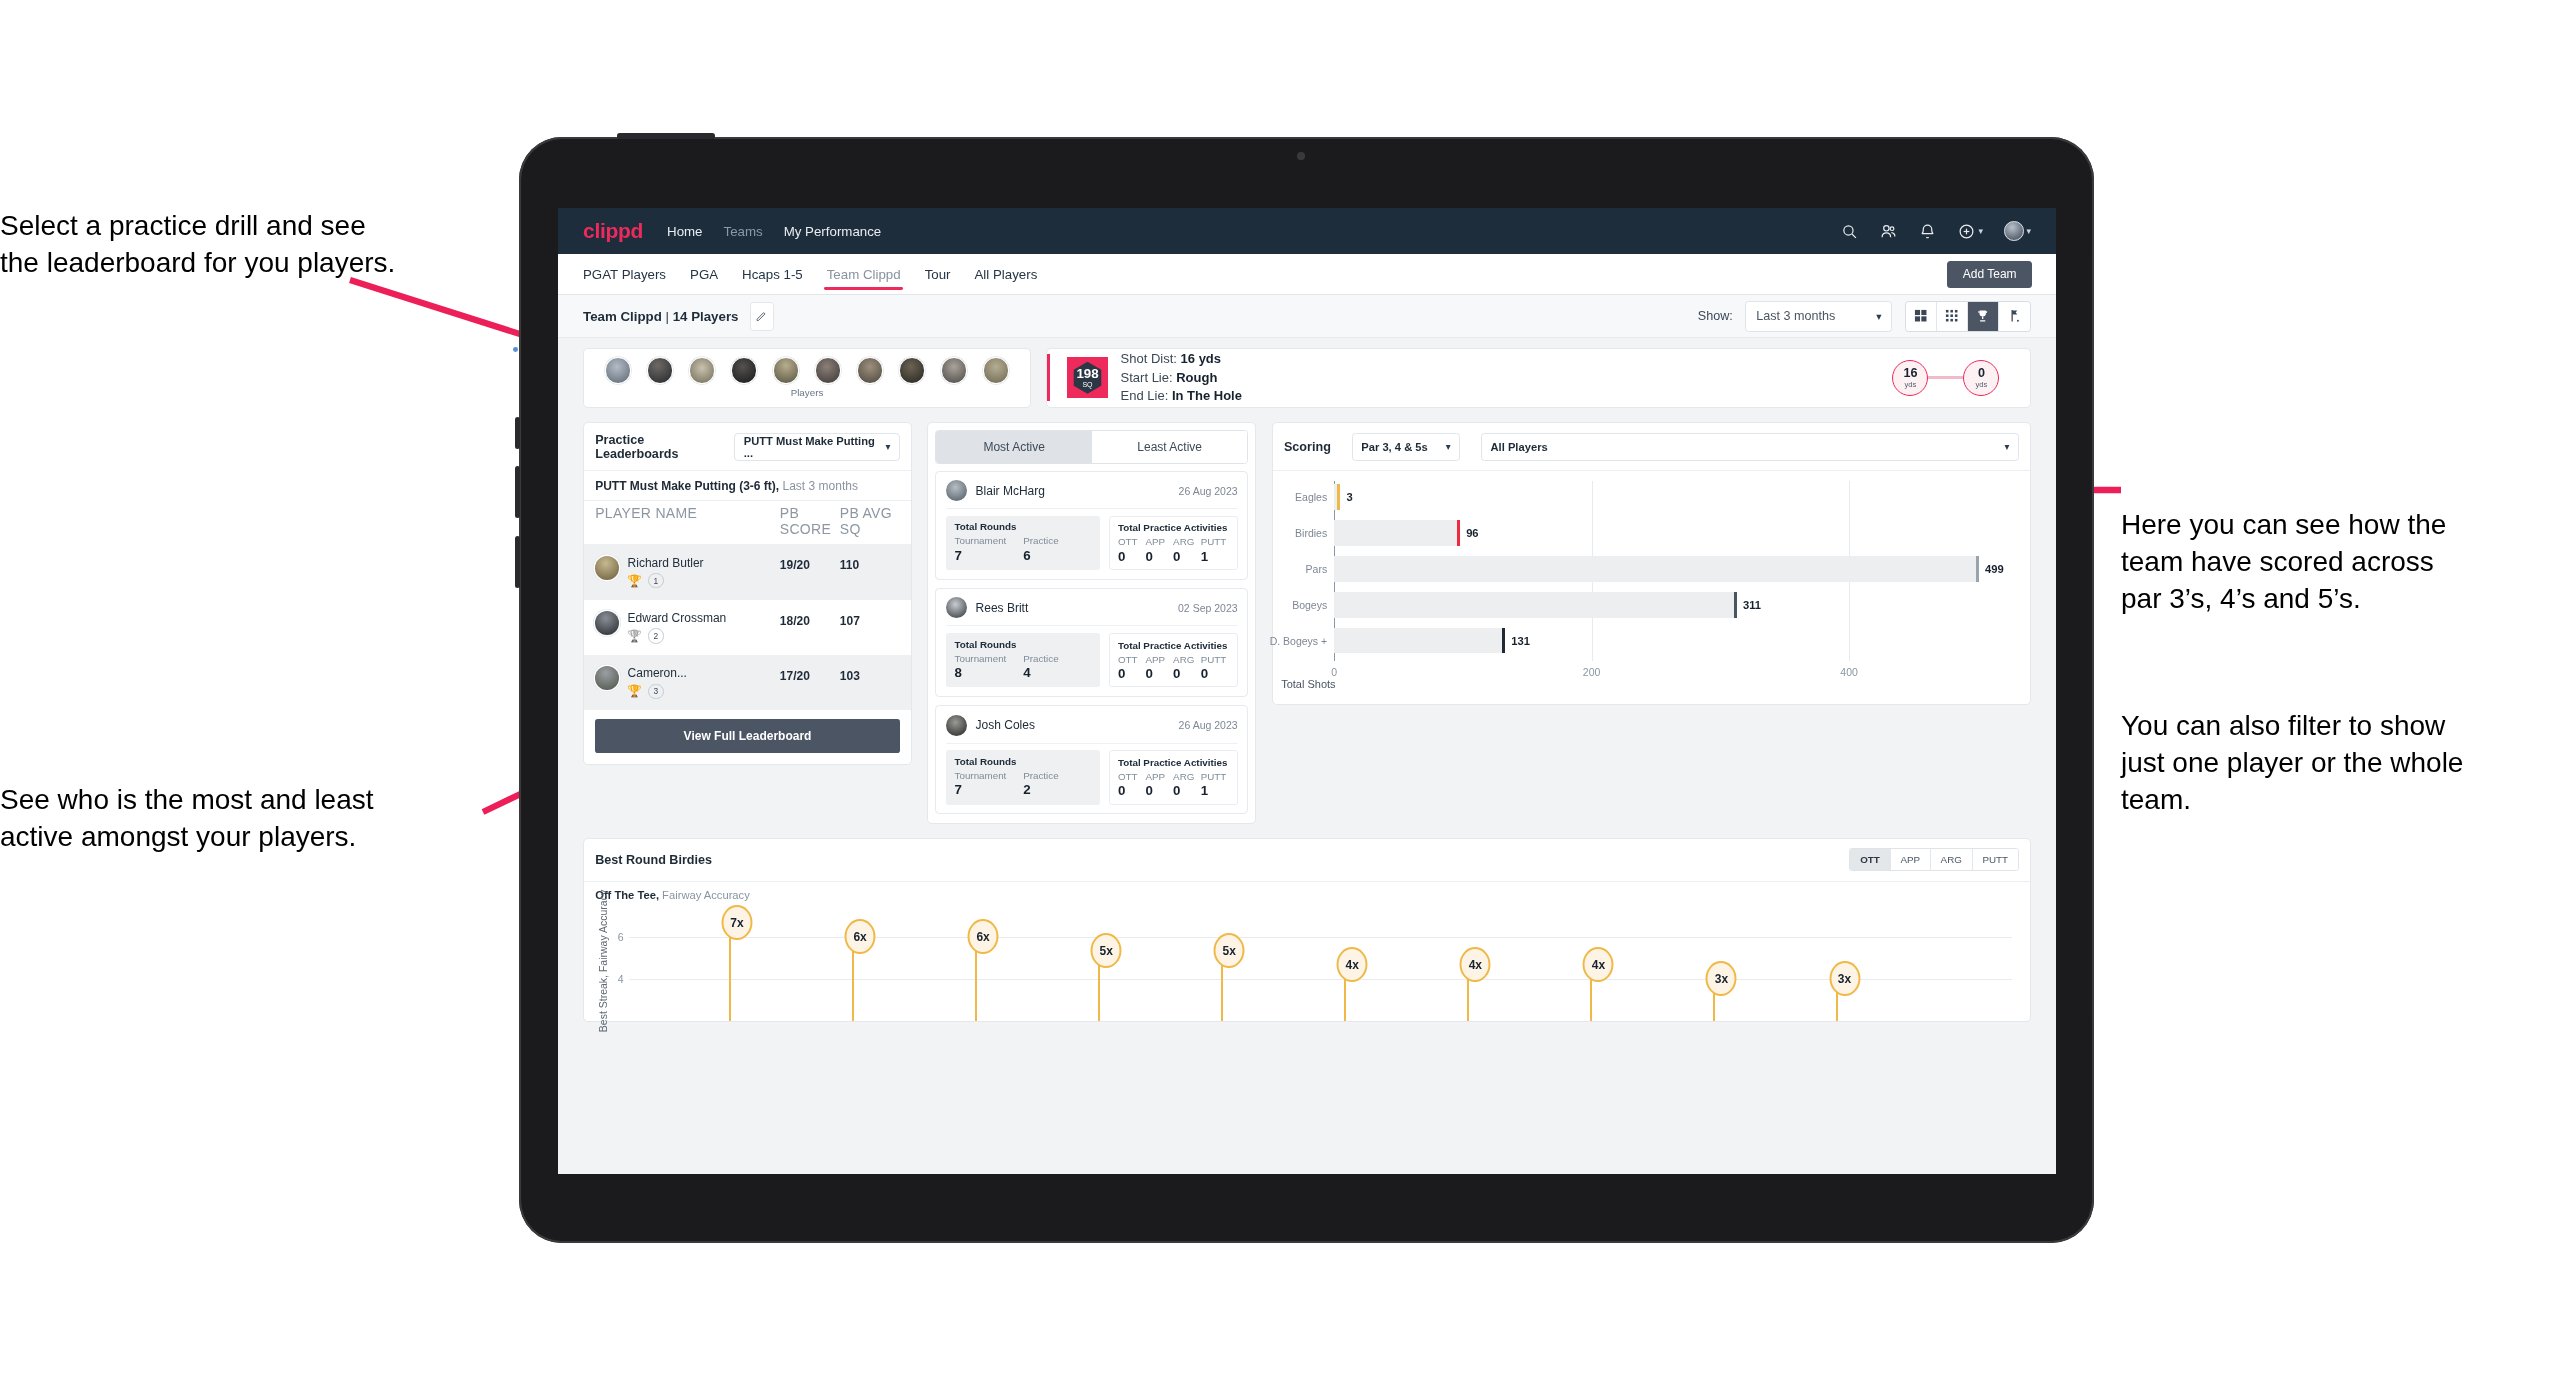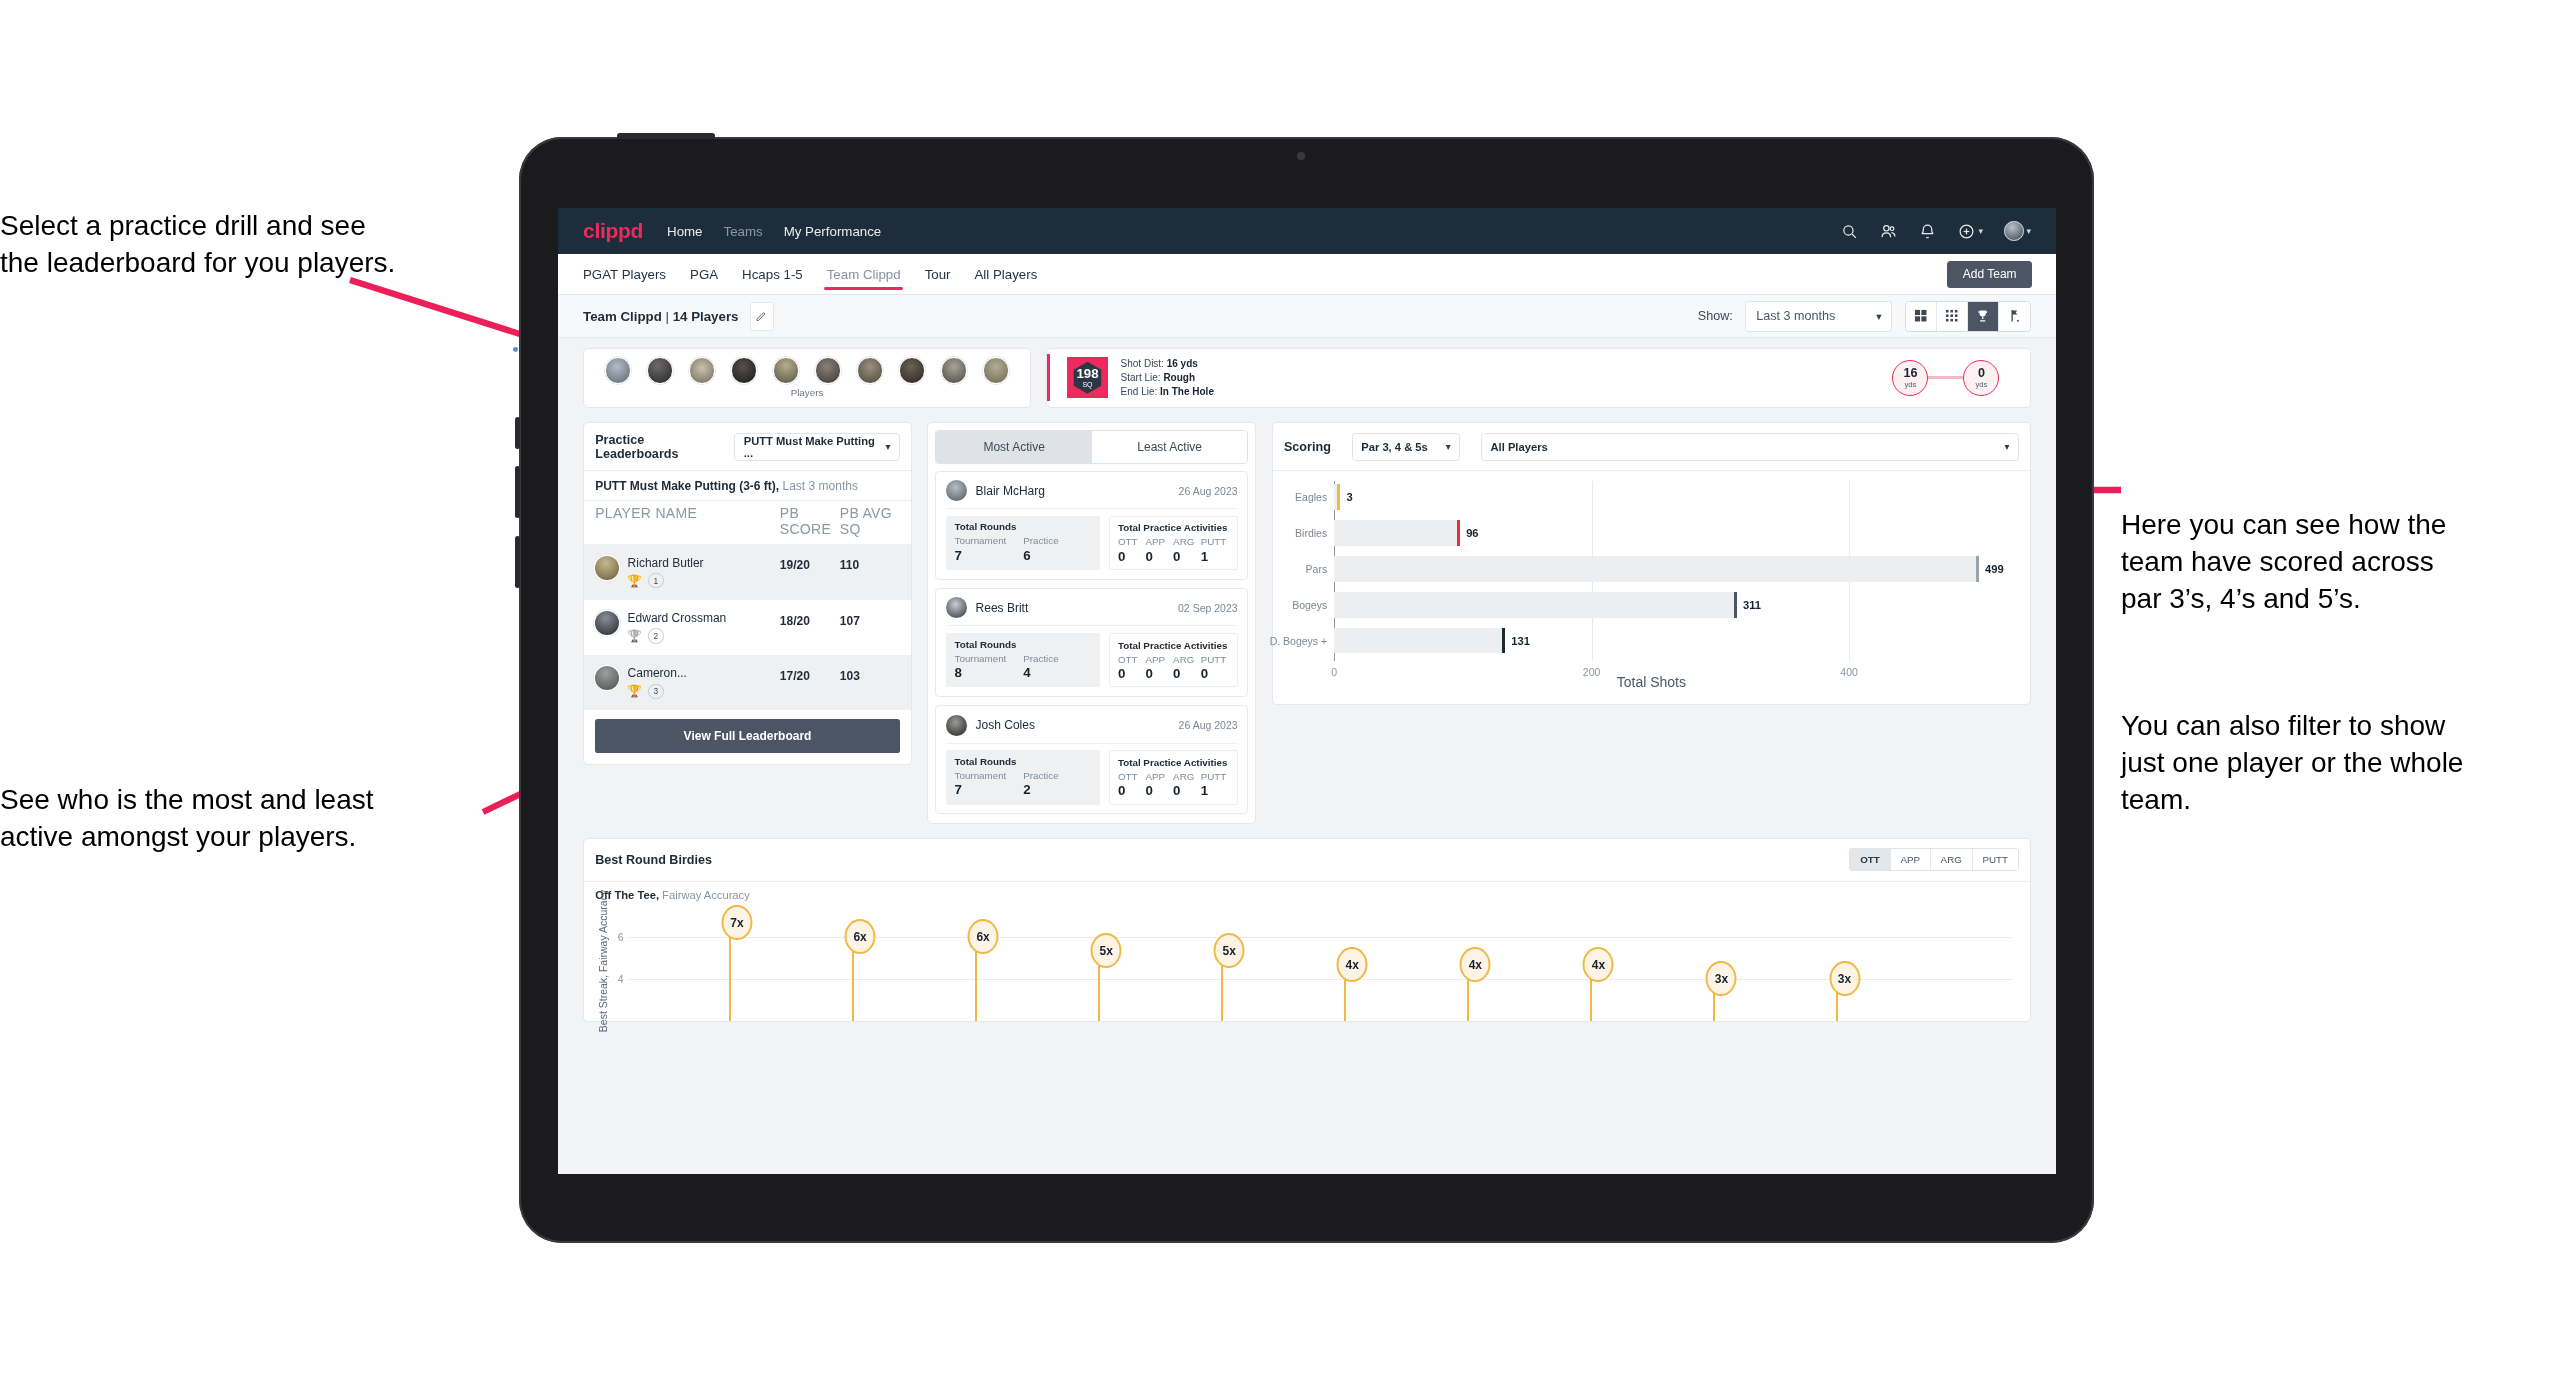--- a/index.html
+++ b/index.html
@@ -115,21 +115,21 @@
   .avatars { display:flex; gap:15.4px; justify-content:center; padding-top:5.6px; }
   .pav { width:26.6px; height:26.6px; border-radius:50%; border:1.4px solid #fff; box-shadow:0 0 0 0.7px #e0e4e8; }
   .players-caption { text-align:center; font-size:9.8px; color:#6b7683; margin-top:2.8px; }
 
   .shot-card { flex:1; height:60px; display:flex; align-items:center; padding:7px 12.6px; gap:12.6px; position:relative; }
   .shot-accent { position:absolute; left:0; top:5.6px; bottom:5.6px; width:2.8px; background:#ee2a5d; }
   .sq-badge { width:41px; height:41px; background:#ee2a5d; display:flex; align-items:center; justify-content:center; margin-left:7px; }
   .hexi { width:32px; height:32px; background:#2b3744; clip-path: polygon(50% 0,93% 25%,93% 75%,50% 100%,7% 75%,7% 25%); color:#fff; display:flex; flex-direction:column; align-items:center; justify-content:center; }
   .hexi b { font-size:13.3px; line-height:1; }
   .hexi i { font-size:7px; font-style:normal; line-height:1.3; }
-  .shot-lines { font-size:10px; color:#3b4856; line-height:1.42; }
+  .shot-lines { font-size:13px; color:#3b4856; line-height:1.42; }
   .shot-lines b { color:#17222e; }
   .dist-vis { margin-left:auto; display:flex; align-items:center; margin-right:18px; }
   .dist-circ { width:36px; height:36px; border-radius:50%; border:1.4px solid #ee2a5d; background:#fdf1f4; display:flex; flex-direction:column; align-items:center; justify-content:center; }
   .dist-circ b { font-size:12.6px; color:#18232f; line-height:1; }
   .dist-circ i { font-size:7.7px; font-style:normal; color:#55626f; }
   .dist-line { width:35px; height:2.8px; background:#f2b9c8; }
 
   
   .mid-row { display:flex; gap:15.4px; margin-top:14px; align-items:flex-start; }
   .col-lb { flex:0 0 329px; }
@@ -192,21 +192,21 @@
   .chart-wrap { position:relative; height:223px; margin:5.6px 8.4px 4.2px 8.4px; }
   .plot { position:absolute; left:53px; right:18px; top:4.2px; bottom:39px; }
   .gridline { position:absolute; top:0; bottom:0; width:0.7px; background:#e8ebee; }
   .axisline { position:absolute; top:0; bottom:0; width:1px; background:#8d98a3; }
   .barrow { position:absolute; left:0; right:0; display:flex; align-items:center; }
   .bar { height:100%; background:#eceef0; position:relative; }
   .barcap { position:absolute; right:-2.1px; top:0; bottom:0; width:2.8px; }
   .barlabel { font-size:11.2px; font-weight:700; color:#17222e; margin-left:8.4px; white-space:nowrap; }
   .ylab { position:absolute; right:100%; margin-right:7px; font-size:10.5px; color:#7d8794; white-space:nowrap; }
   .xtick { position:absolute; top:100%; margin-top:5.6px; transform:translateX(-50%); font-size:10.5px; color:#8b95a0; }
-  .xaxis-title { position:absolute; left:0; right:0; bottom:9.8px; text-align:center; font-size:14px; color:#4a5663; }
+  .xaxis-title { position:absolute; left:0; right:0; bottom:9.8px; font-size:11px; color:#4a5663; }
 
   
   .streaks-card { margin-top:14px; }
   .st-head { display:flex; align-items:center; padding:9.8px 11.2px; }
   .st-title { font-size:12.6px; font-weight:700; color:#1e2a36; }
   .st-group { margin-left:auto; display:flex; border:0.7px solid #dfe4e9; border-radius:2.8px; overflow:hidden; }
   .st-btn { padding:4.9px 9.8px; font-size:9.8px; color:#4a5663; border-right:0.7px solid #e4e8ec; background:#fff; }
   .st-btn:last-child { border-right:none; }
   .st-btn.sel { background:#e4e7ea; font-weight:700; color:#2b3744; }
   .st-sub { padding:7px 11.2px 4.2px; font-size:11.2px; color:#8a949f; }

